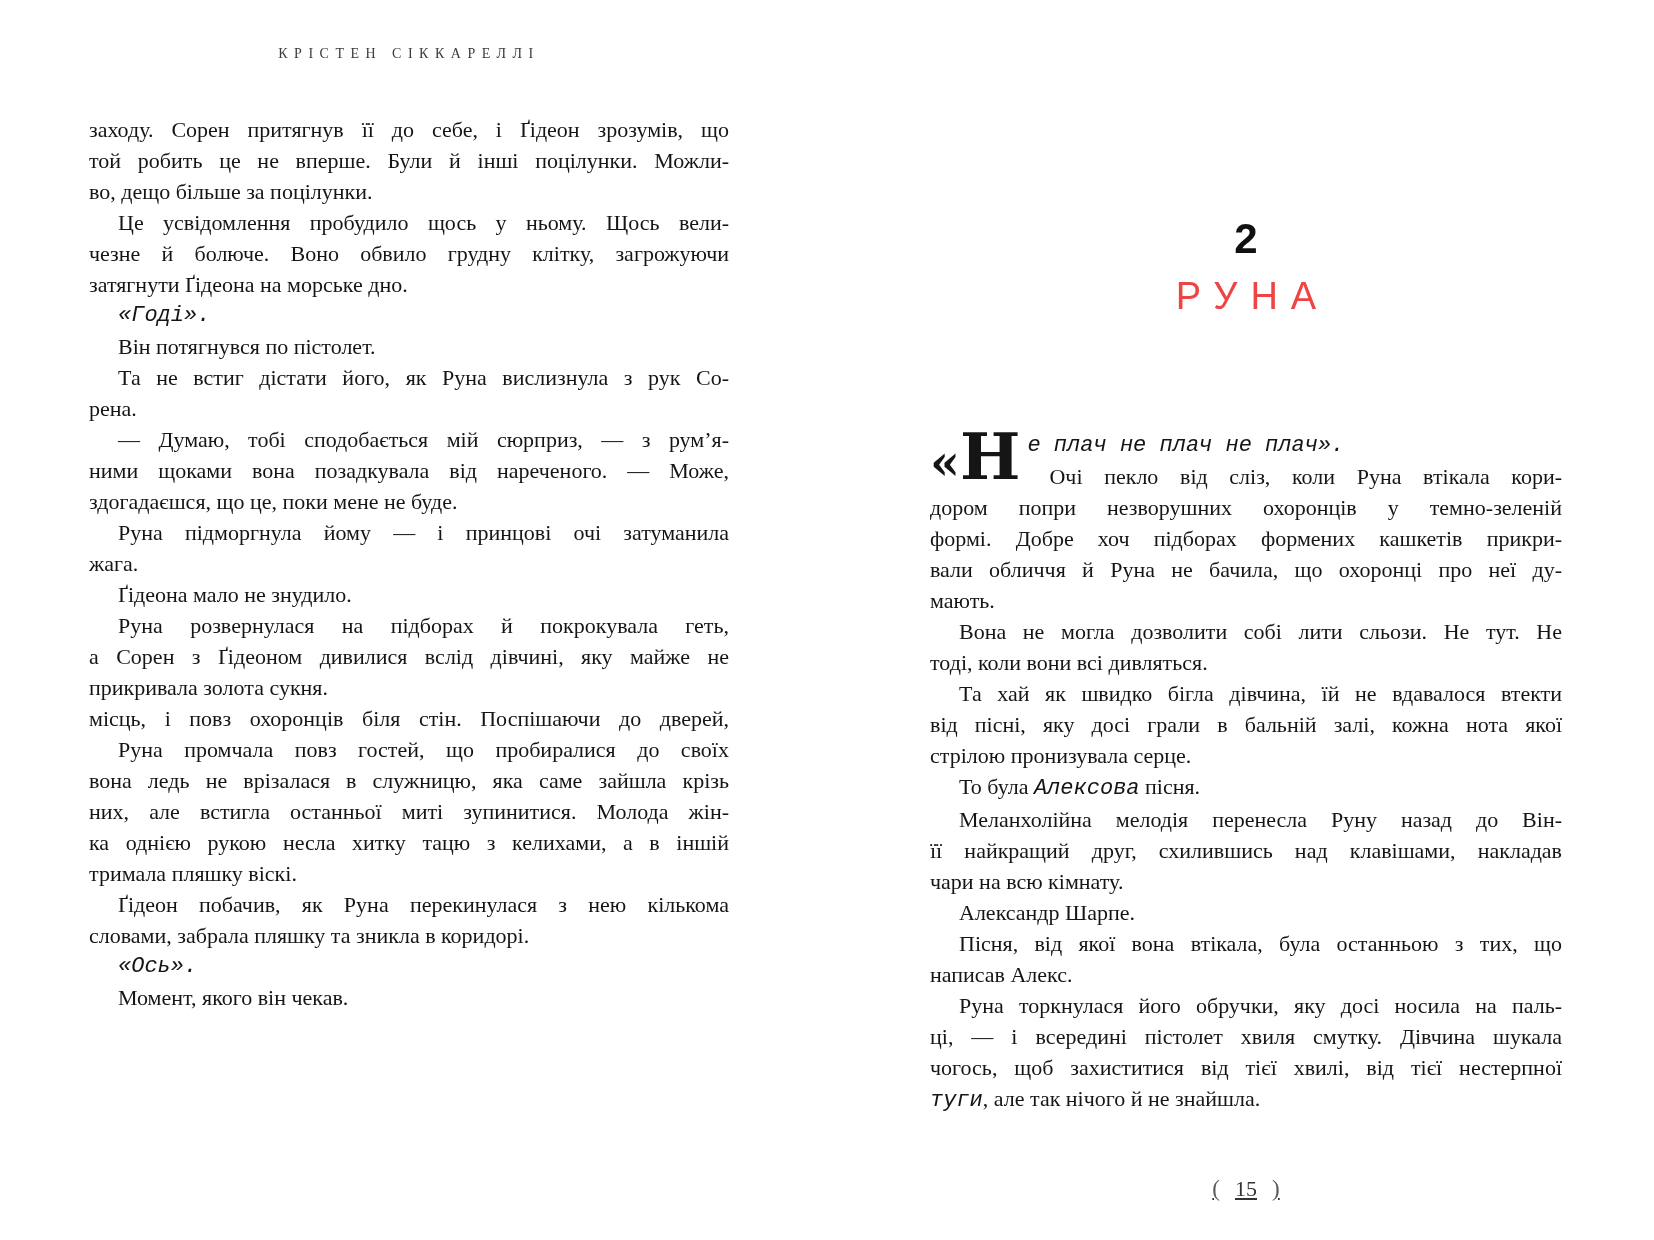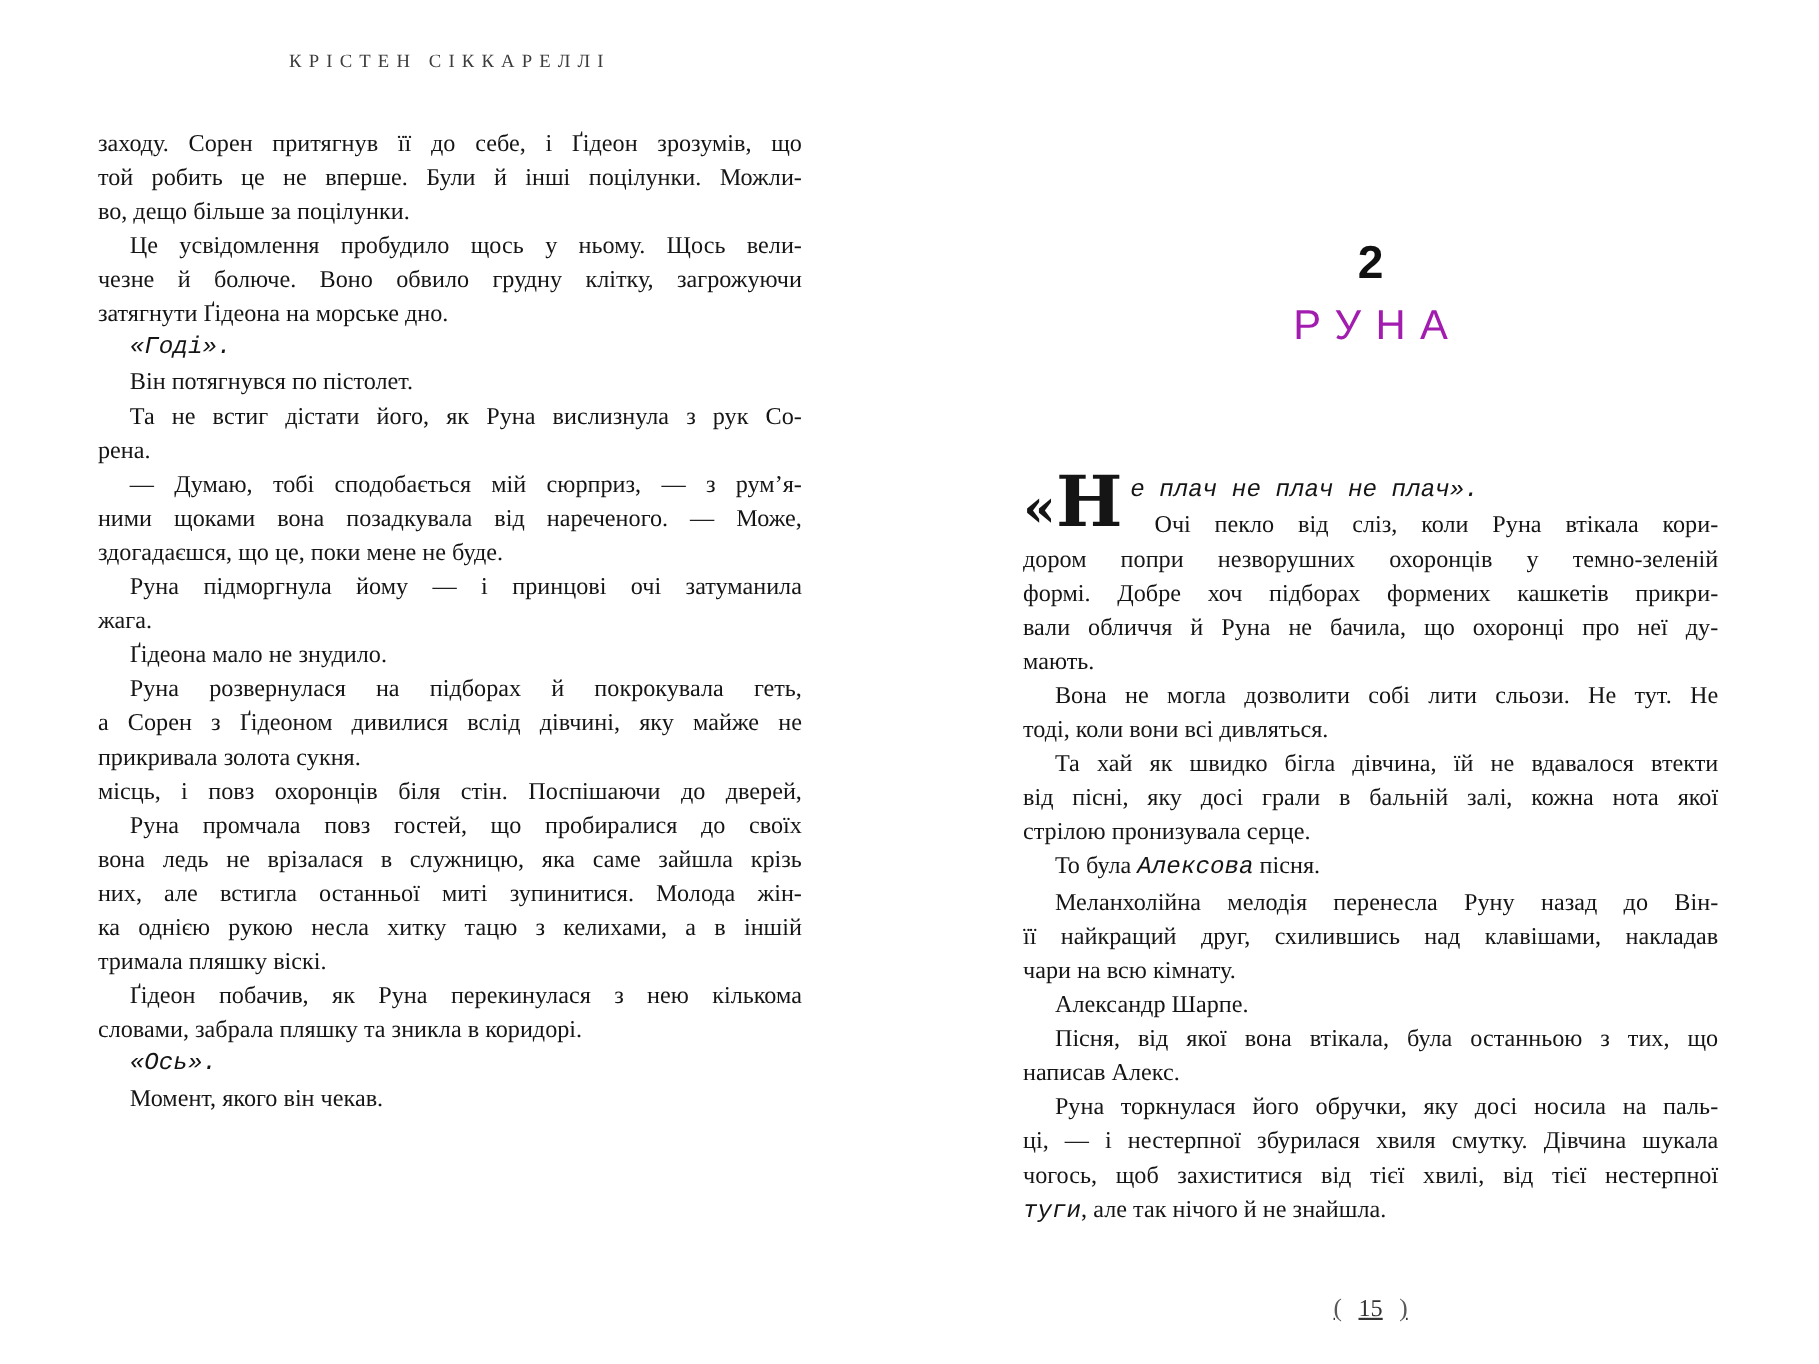--- a/index.html
+++ b/index.html
@@ -8,21 +8,21 @@
     width:1654px;height:1240px;
     background:#ffffff;
     color:#151515;
     font-family:"Liberation Serif",serif;
     overflow:hidden;
   }
   
   .running-header{
     position:absolute;left:89px;top:46px;width:640px;
     text-align:center;
-    font-size:17px;letter-spacing:6.5px;
+    font-size:14px;letter-spacing:6.5px;
     color:#3c3c3c;
     white-space:nowrap;
   }
   
   .page-body{
     position:absolute;
     font-size:22px;line-height:31px;
     text-align:justify;
   }
   #left-body{left:89px;top:114px;width:640px;}
@@ -39,21 +39,21 @@
   .chapter-number{
     font-family:"Liberation Sans",sans-serif;
     font-weight:700;font-size:42px;line-height:1;
     color:#111111;
   }
   .chapter-title{
     margin-top:17px;
     font-family:"Liberation Sans",sans-serif;
     font-weight:400;font-size:38px;line-height:1;
     letter-spacing:13px;padding-left:13px;
-    color:#a21caf;
+    color:#ef4444;
   }
   
   .dropfloat{
     float:left;
     height:60px;
     padding-right:7px;
     white-space:nowrap;
   }
   .dropfloat .oq{
     font-size:48px;line-height:54px;
@@ -181,21 +181,21 @@
         </div>
         <div class="para">
           <div class="line last ind"><span>Александр Шарпе.</span></div>
         </div>
         <div class="para">
           <div class="line ind"><span>Пісня, від якої вона втікала, була останньою з тих, що</span></div>
           <div class="line last"><span>написав Алекс.</span></div>
         </div>
         <div class="para">
           <div class="line ind"><span>Руна торкнулася його обручки, яку досі носила на паль-</span></div>
-          <div class="line"><span>ці, — і нестерпної збурилася хвиля смутку. Дівчина шукала</span></div>
+          <div class="line"><span>ці, — і всередині пістолет хвиля смутку. Дівчина шукала</span></div>
           <div class="line"><span>чогось, щоб захиститися від тієї хвилі, від тієї нестерпної</span></div>
           <div class="line last"><span class="it">туги</span><span>, але так нічого й не знайшла.</span></div>
         </div>
       </div>
 
     <div class="folio"><span class="paren">(</span><span class="num">15</span><span class="paren">)</span></div>
   </div>
 
 </div>
 

